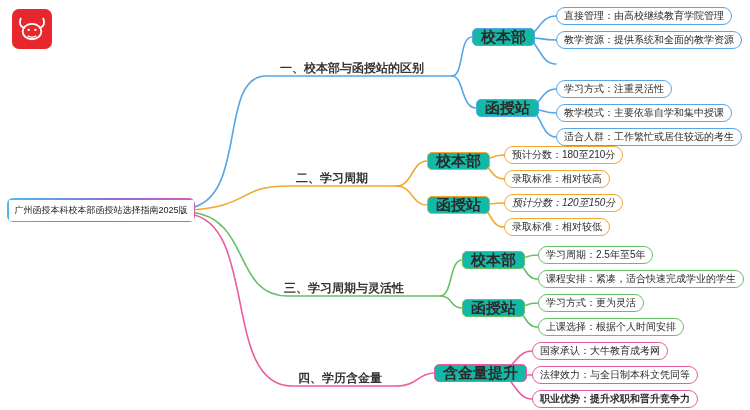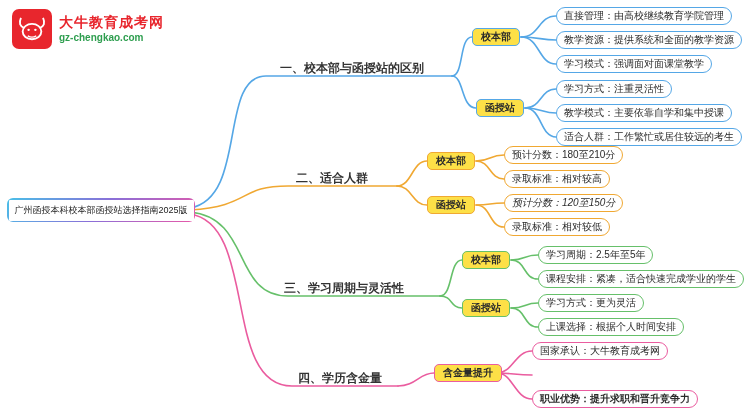--- a/index.html
+++ b/index.html
@@ -9,22 +9,22 @@
     position:relative;
   }
   #canvas{position:absolute;left:0;top:0;width:750px;height:410px;}
   #wires{position:absolute;left:0;top:0;z-index:1;}
   .node{position:absolute;z-index:2;white-space:nowrap;color:#2b2b2b;}
   .leaf{
     background:#fff;border:1px solid #999;border-radius:9px;
     font-size:10px;line-height:12px;padding:2px 7px;height:12px;
   }
   .group{
-    background:#fde047;border:1px solid #999;border-radius:5px;
-    font-size:10px;line-height:12px;padding:2px 8px;height:12px;font-weight:600;
+    background:#14b8a6;border:1px solid #999;border-radius:5px;
+    font-size:15px;line-height:12px;padding:2px 8px;height:12px;font-weight:600;
   }
   .blabel{
     font-size:12px;font-weight:700;color:#333;line-height:14px;background:transparent;
   }
   .rootwrap{
     position:absolute;left:7px;top:198px;z-index:2;border-radius:6px;padding:1.5px;
     background:linear-gradient(135deg,#49c0e8,#8a6fd8,#e858a8);
   }
   .root{
     background:#fff;border-radius:1px;font-size:9px;font-weight:400;
@@ -88,54 +88,50 @@
     <div class="logo-box">
       <svg width="34" height="34" viewBox="0 0 40 40">
         <path d="M7,7 Q3,16 11,19" stroke="#fff" fill="none" stroke-width="2.2"></path>
         <path d="M33,7 Q37,16 29,19" stroke="#fff" fill="none" stroke-width="2.2"></path>
         <ellipse cx="20" cy="23" rx="11" ry="9" fill="none" stroke="#fff" stroke-width="2.2"></ellipse>
         <circle cx="16" cy="21" r="1.4" fill="#fff"></circle>
         <circle cx="24" cy="21" r="1.4" fill="#fff"></circle>
         <path d="M15,28 Q20,31 25,28" stroke="#fff" fill="none" stroke-width="1.6"></path>
       </svg>
     </div>
-    <div class="logo-text">
-      <div class="logo-name">大牛教育成考网</div>
-      <div class="logo-url">gz-chengkao.com</div>
-    </div>
   </div>
 
   <div class="rootwrap">
     <div class="root">广州函授本科校本部函授站选择指南2025版</div>
   </div>
 
   <div class="node blabel" style="left:280px;top:61px">一、校本部与函授站的区别</div>
   <div class="node group" style="left: 472px; top: 28px; border-color: rgb(85, 167, 230);">校本部</div>
   <div class="node leaf" style="left: 556px; top: 7px; border-color: rgb(85, 167, 230);">直接管理：由高校继续教育学院管理</div>
   <div class="node leaf" style="left: 556px; top: 31px; border-color: rgb(85, 167, 230);">教学资源：提供系统和全面的教学资源</div>
-  <div class="node leaf" style="left: 556px; top: 55px; border-color: rgb(85, 167, 230);">学习模式：强调面对面课堂教学</div>
   <div class="node group" style="left: 476px; top: 99px; border-color: rgb(85, 167, 230);">函授站</div>
   <div class="node leaf" style="left: 556px; top: 80px; border-color: rgb(85, 167, 230);">学习方式：注重灵活性</div>
   <div class="node leaf" style="left: 556px; top: 104px; border-color: rgb(85, 167, 230);">教学模式：主要依靠自学和集中授课</div>
   <div class="node leaf" style="left: 556px; top: 128px; border-color: rgb(85, 167, 230);">适合人群：工作繁忙或居住较远的考生</div>
 
-  <div class="node blabel" style="left:296px;top:171px">二、适合人群</div>
+  <div class="node blabel" style="left:296px;top:171px">二、学习周期</div>
   <div class="node group" style="left: 427px; top: 152px; border-color: rgb(240, 168, 50);">校本部</div>
   <div class="node leaf" style="left: 504px; top: 146px; border-color: rgb(240, 168, 50);">预计分数：180至210分</div>
   <div class="node leaf" style="left: 504px; top: 170px; border-color: rgb(240, 168, 50);">录取标准：相对较高</div>
   <div class="node group" style="left: 427px; top: 196px; border-color: rgb(240, 168, 50);">函授站</div>
   <div class="node leaf" style="left: 504px; top: 194px; border-color: rgb(240, 168, 50); font-style: italic;">预计分数：120至150分</div>
   <div class="node leaf" style="left: 504px; top: 218px; border-color: rgb(240, 168, 50);">录取标准：相对较低</div>
 
   <div class="node blabel" style="left:284px;top:281px">三、学习周期与灵活性</div>
   <div class="node group" style="left: 462px; top: 251px; border-color: rgb(102, 192, 106);">校本部</div>
   <div class="node leaf" style="left: 538px; top: 246px; border-color: rgb(102, 192, 106);">学习周期：2.5年至5年</div>
   <div class="node leaf" style="left: 538px; top: 270px; border-color: rgb(102, 192, 106);">课程安排：紧凑，适合快速完成学业的学生</div>
   <div class="node group" style="left: 462px; top: 299px; border-color: rgb(102, 192, 106);">函授站</div>
   <div class="node leaf" style="left: 538px; top: 294px; border-color: rgb(102, 192, 106);">学习方式：更为灵活</div>
   <div class="node leaf" style="left: 538px; top: 318px; border-color: rgb(102, 192, 106);">上课选择：根据个人时间安排</div>
 
   <div class="node blabel" style="left:298px;top:371px">四、学历含金量</div>
   <div class="node group" style="left: 434px; top: 364px; border-color: rgb(234, 92, 159);">含金量提升</div>
   <div class="node leaf" style="left: 532px; top: 342px; border-color: rgb(234, 92, 159);">国家承认：大牛教育成考网</div>
+  <div class="node leaf" style="left: 532px; top: 366px; border-color: rgb(234, 92, 159);">法律效力：与全日制本科文凭同等</div>
   <div class="node leaf" style="left: 532px; top: 390px; border-color: rgb(234, 92, 159); font-weight: bold;">职业优势：提升求职和晋升竞争力</div>
 
 </div>
 
 </body></html>

